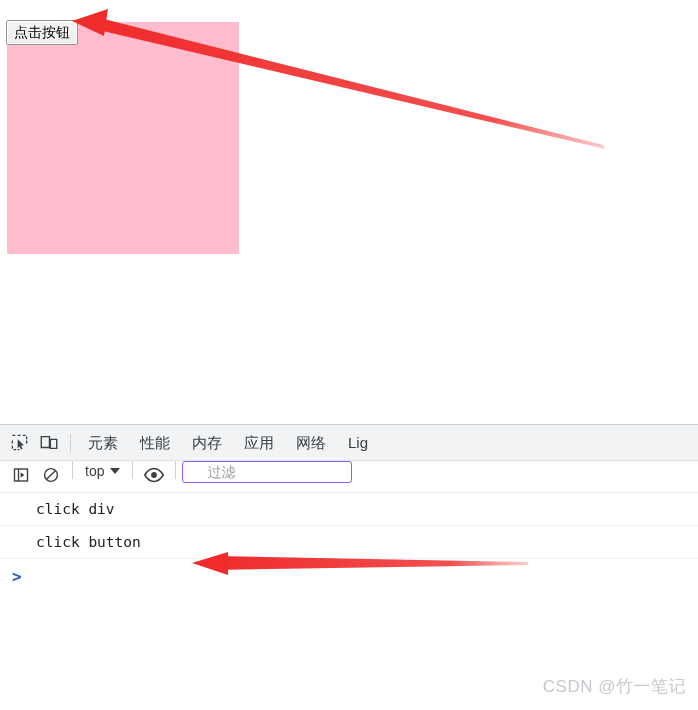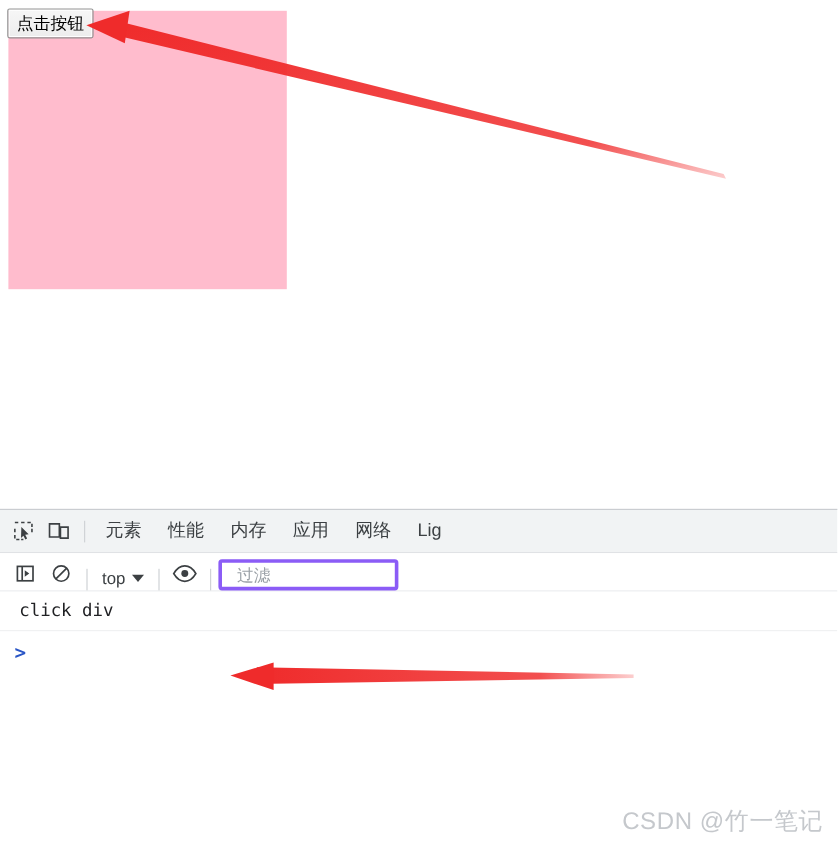--- a/index.html
+++ b/index.html
@@ -14,21 +14,21 @@
     background: #ffffff;
     font-family: "Liberation Sans", "DejaVu Sans", sans-serif;
     position: relative;
     -webkit-font-smoothing: antialiased;
   }
 
   
   #page-area {
     position: absolute;
     left: 0;
-    top: 3px;
+    top: 16px;
     width: 698px;
     height: 424px;
     background: #ffffff;
     overflow: hidden;
   }
 
   #pink-div {
     position: absolute;
     left: 7px;
     top: 6px;
@@ -130,21 +130,21 @@
     left: 6px;
     right: 6px;
     bottom: 0;
     height: 2px;
     background: #1a73e8;
   }
 
   
   #console-toolbar {
     display: flex;
-    align-items: flex-end;
+    align-items: flex-start;
     height: 32px;
     background: #ffffff;
     border-bottom: 1px solid #e8eaed;
     box-sizing: border-box;
     padding-left: 6px;
   }
 
   #ctx-select {
     display: flex;
     align-items: center;
@@ -156,46 +156,46 @@
     border-radius: 2px;
   }
   .caret-down {
     width: 0; height: 0;
     border-left: 5px solid transparent;
     border-right: 5px solid transparent;
     border-top: 6px solid #3c4043;
   }
 
   #filter-input {
-    border: 3px solid #8b5cf6;
+    border: 1px solid #8b5cf6;
     border-radius: 3px;
     height: 20px;
     width: 120px;
     font-size: 14px;
     color: #3c4043;
-    padding: 0 12px;
+    padding: 0 24px;
     outline: none;
     background: #ffffff;
     font-family: "Liberation Sans", "DejaVu Sans", sans-serif;
   }
   #filter-input::placeholder { color: #9aa0a6; opacity: 1; }
 
   
   #console-body {
     position: relative;
     background: #ffffff;
     height: 216px;
     overflow: hidden;
   }
 
   .console-row {
     display: flex;
     align-items: center;
     height: 33px;
-    padding-left: 16px;
+    padding-left: 36px;
     border-bottom: 1px solid #f0f1f2;
     font-family: "DejaVu Sans Mono", "Liberation Mono", monospace;
     font-size: 14.5px;
     color: #202124;
     box-sizing: border-box;
   }
 
   #console-prompt {
     display: flex;
     align-items: center;
@@ -212,21 +212,21 @@
   }
   #prompt-field {
     flex: 1;
     height: 20px;
   }
 
   #watermark {
     position: absolute;
     right: 12px;
     bottom: 12px;
-    font-size: 20px;
+    font-size: 17px;
     color: #c5c8cc;
     font-family: "Liberation Sans", "DejaVu Sans", sans-serif;
     letter-spacing: 0.5px;
     z-index: 30;
     user-select: none;
   }
 </style>
 </head>
 <body>
 
@@ -323,20 +323,23 @@
 
     <div class="dt-sep"></div>
 
     <input id="filter-input" type="text" placeholder="过滤" style="">
   </div>
 
   <div id="console-body">
     <div class="console-row">
       <span>click div</span>
     </div>
+    <div class="console-row">
+      <span>click button</span>
+    </div>
 
     <div id="console-prompt">
       <span class="prompt-caret">&gt;</span>
       <div id="prompt-field"></div>
     </div>
   </div>
 </div>
 
 <div id="watermark">CSDN @竹一笔记</div>
 

